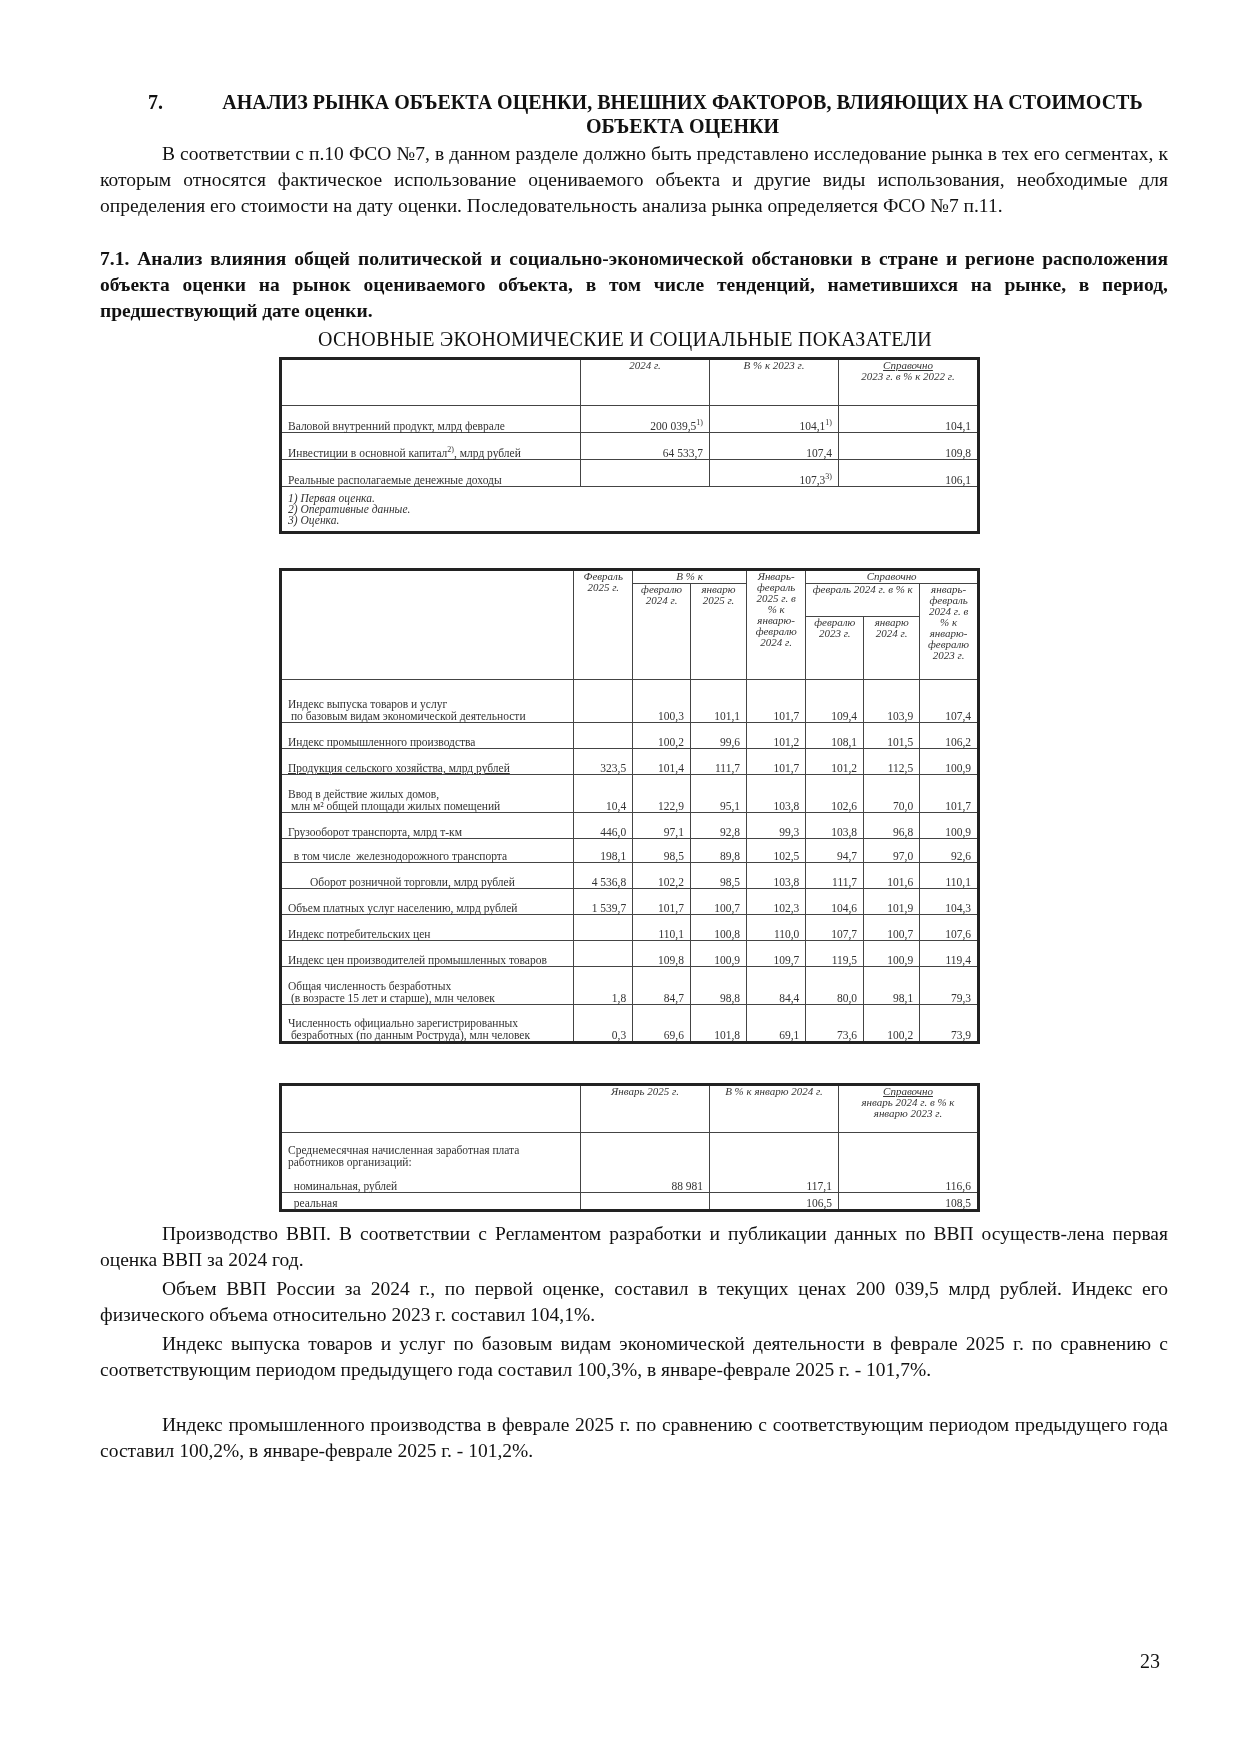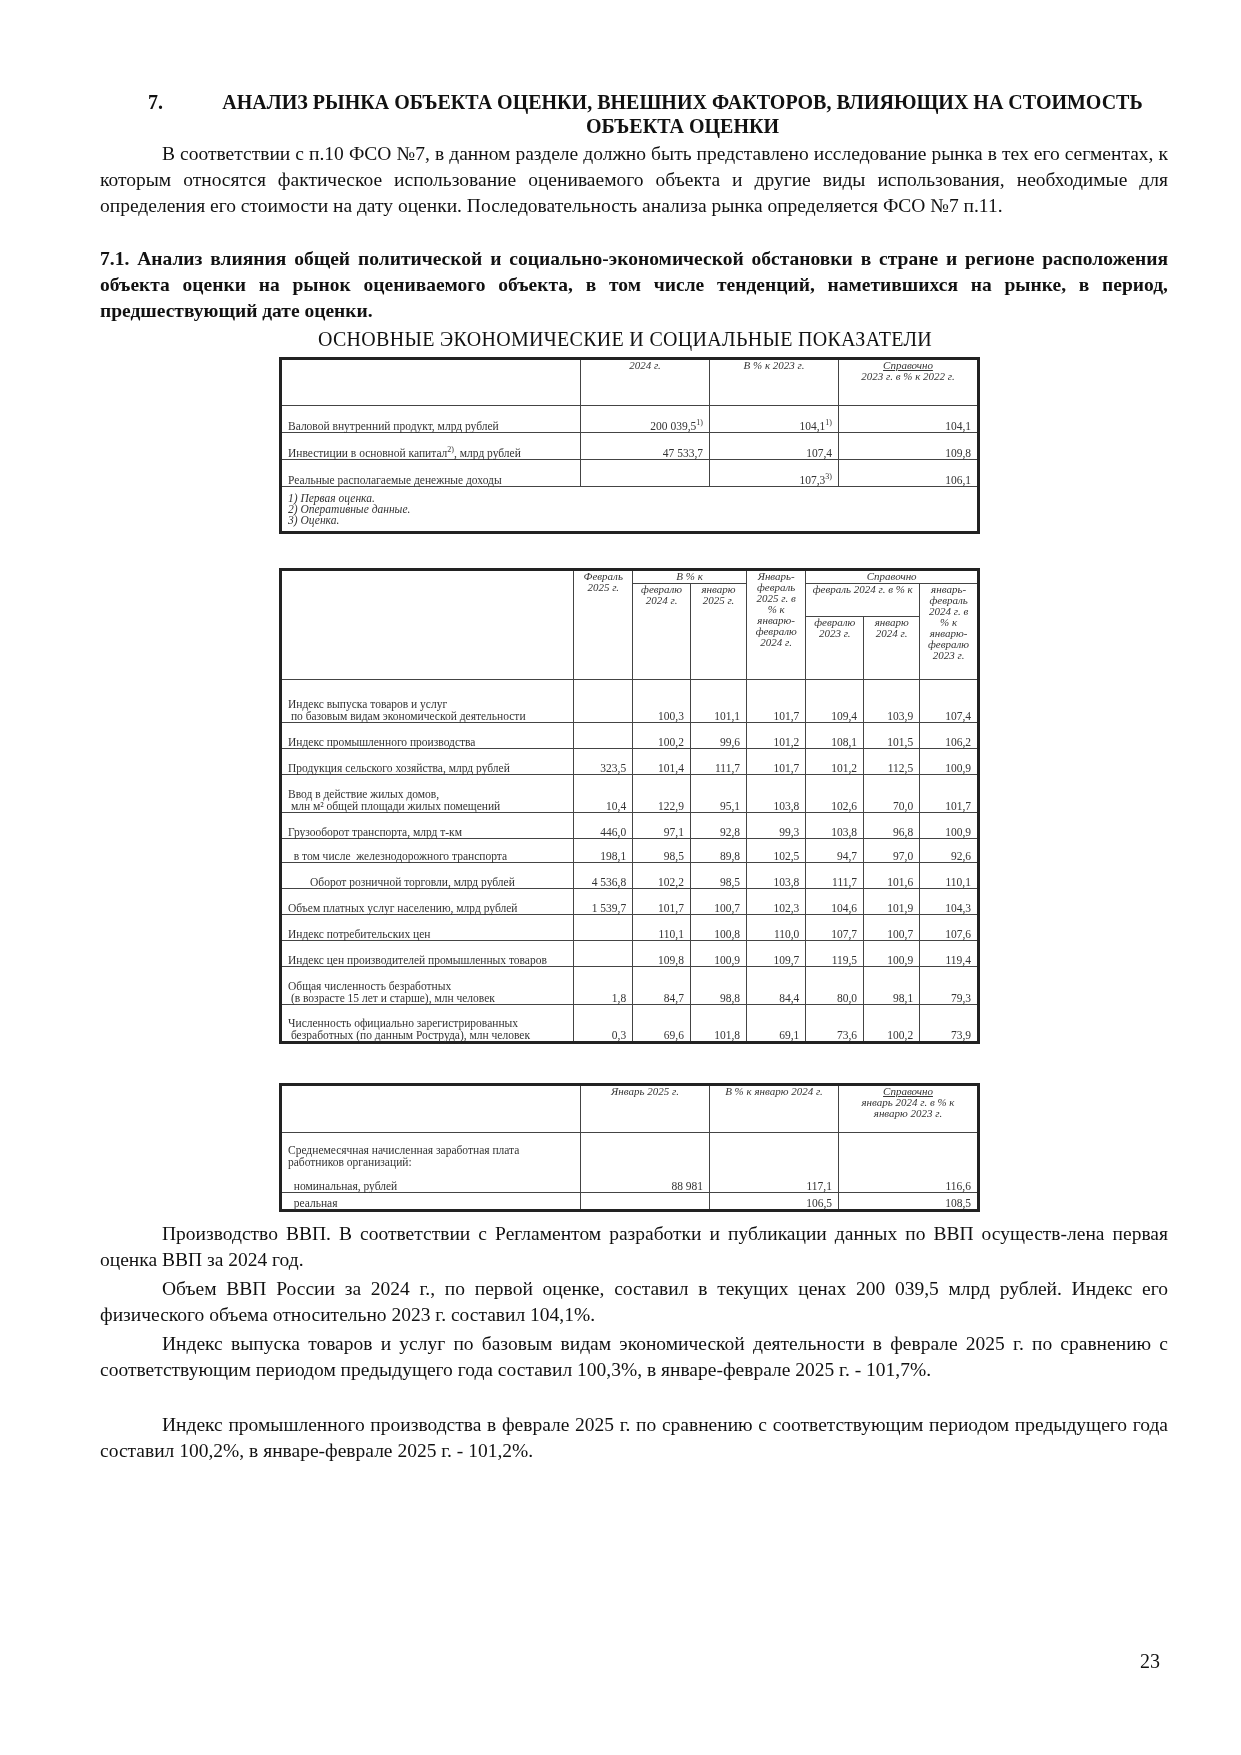--- a/index.html
+++ b/index.html
@@ -48,28 +48,28 @@
 
   <table class="stat" style="left:279px; top:357px; width:701px; height:176px;">
     <tbody>
         <tr style="height:47px;">
       <th style="width:286px;"></th>
       <th style="width:116px;">2024 г.</th>
       <th style="width:116px;">В % к 2023 г.</th>
       <th><span class="u">Справочно</span><br><span>2023 г. в % к 2022 г.</span></th>
     </tr>
     <tr style="height:27px;">
-      <td class="label">Валовой внутренний продукт, млрд рублей</td>
+      <td class="label">Валовой внутренний продукт, млрд феврале</td>
       <td class="num"><span>200 039,5</span><sup>1)</sup></td>
       <td class="num"><span>104,1</span><sup>1)</sup></td>
       <td class="num">104,1</td>
     </tr>
     <tr style="height:27px;">
       <td class="label"><span>Инвестиции в основной капитал</span><sup>2)</sup><span>, млрд рублей</span></td>
-      <td class="num">47 533,7</td>
+      <td class="num">64 533,7</td>
       <td class="num">107,4</td>
       <td class="num">109,8</td>
     </tr>
     <tr style="height:27px;">
       <td class="label">Реальные располагаемые денежные доходы</td>
       <td class="num"></td>
       <td class="num"><span>107,3</span><sup>3)</sup></td>
       <td class="num">106,1</td>
     </tr>
     <tr style="height:46px;">
@@ -118,21 +118,21 @@
           <td class="label" style="white-space: pre;">Индекс промышленного производства</td>
           <td class="numr"></td>
           <td class="numr">100,2</td>
           <td class="numr">99,6</td>
           <td class="numr">101,2</td>
           <td class="numr">108,1</td>
           <td class="numr">101,5</td>
           <td class="numr">106,2</td>
         </tr>
         <tr style="height: 24px;">
-          <td class="label" style="white-space: pre;">Продукция сельского хозяйства, млрд рублей</td>
+          <td class="label" style="white-space: pre; text-decoration: underline;">Продукция сельского хозяйства, млрд рублей</td>
           <td class="numr">323,5</td>
           <td class="numr">101,4</td>
           <td class="numr">111,7</td>
           <td class="numr">101,7</td>
           <td class="numr">101,2</td>
           <td class="numr">112,5</td>
           <td class="numr">100,9</td>
         </tr>
         <tr style="height: 35px;">
           <td class="label" style="white-space: pre;">Ввод в действие жилых домов,

